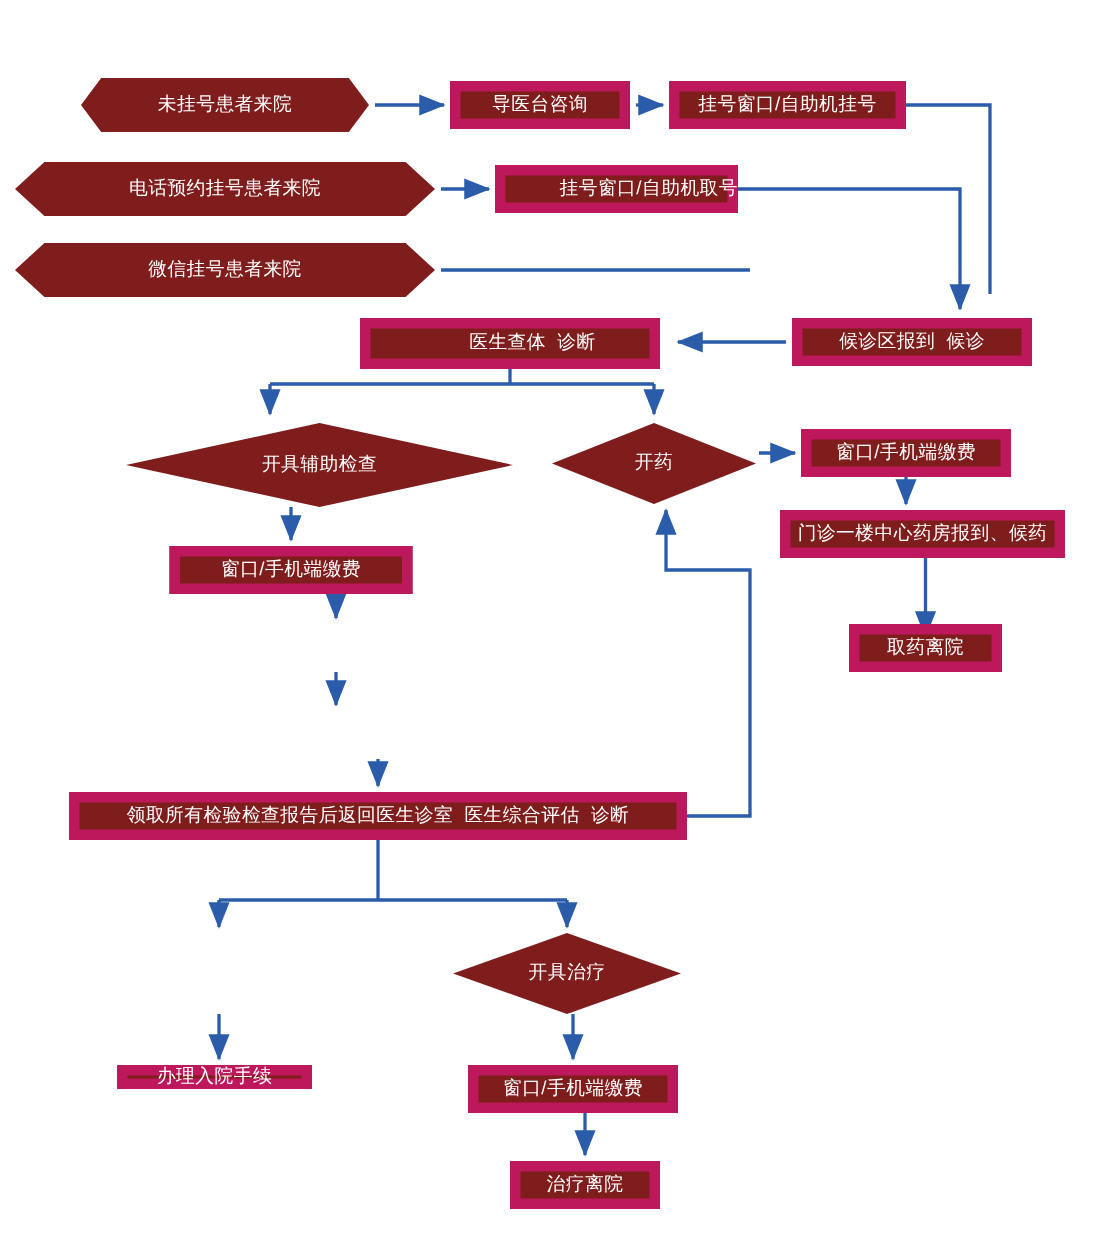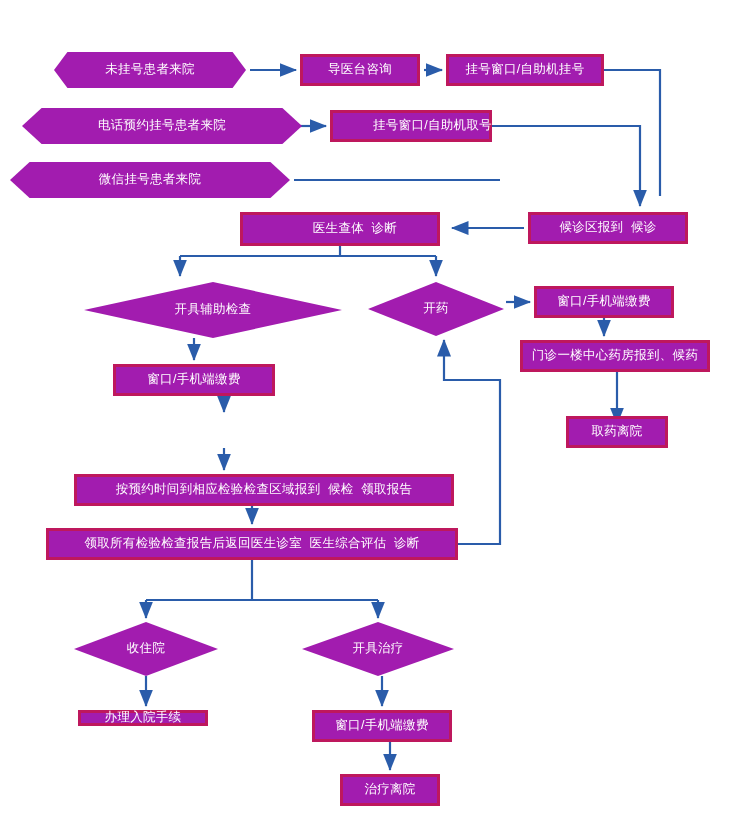--- a/index.html
+++ b/index.html
@@ -30,25 +30,25 @@
     position: absolute;
     box-sizing: border-box;
     display: flex;
     align-items: center;
     justify-content: center;
     text-align: center;
     color: #ffffff;
     font-size: 12.5px;
     line-height: 1.25;
     letter-spacing: 0.3px;
-    background: #a21caf;
+    background: #7f1d1d;
     z-index: 2;
   }
   .node.rect {
-    border: 3px solid #be185d;
+    border: 7px solid #be185d;
   }
   .node.hex {
     clip-path: polygon(7% 0%, 93% 0%, 100% 50%, 93% 100%, 7% 100%, 0% 50%);
   }
   .node.diamond {
     clip-path: polygon(50% 0%, 100% 50%, 50% 100%, 0% 50%);
   }
   .node .label {
     padding: 0 4px;
     white-space: pre;
@@ -117,21 +117,21 @@
 
   <div class="node hex" style="left:54px;top:52px;width:192px;height:36px;">
     <span class="label">未挂号患者来院</span>
   </div>
   <div class="node rect" style="left:300px;top:54px;width:120px;height:32px;">
     <span class="label">导医台咨询</span>
   </div>
   <div class="node rect" style="left:446px;top:54px;width:158px;height:32px;">
     <span class="label">挂号窗口/自助机挂号</span>
   </div>
-  <div class="node hex" style="left:22px;top:108px;width:280px;height:36px;">
+  <div class="node hex" style="left:10px;top:108px;width:280px;height:36px;">
     <span class="label">电话预约挂号患者来院</span>
   </div>
   <div class="node rect" style="left:330px;top:110px;width:162px;height:32px;padding-left:43px;">
     <span class="label">挂号窗口/自助机取号</span>
   </div>
   <div class="node hex" style="left:10px;top:162px;width:280px;height:36px;">
     <span class="label">微信挂号患者来院</span>
   </div>
   <div class="node rect" style="left:528px;top:212px;width:160px;height:32px;">
     <span class="label">候诊区报到  候诊</span>
@@ -150,28 +150,22 @@
   </div>
   <div class="node rect" style="left:113px;top:364px;width:162px;height:32px;">
     <span class="label">窗口/手机端缴费</span>
   </div>
   <div class="node rect" style="left:520px;top:340px;width:190px;height:32px;text-align:right;">
     <span class="label">门诊一楼中心药房报到、候药</span>
   </div>
   <div class="node rect" style="left:566px;top:416px;width:102px;height:32px;">
     <span class="label">取药离院</span>
   </div>
-  <div class="node rect" style="left:74px;top:474px;width:380px;height:32px;">
-    <span class="label">按预约时间到相应检验检查区域报到  候检  领取报告</span>
-  </div>
   <div class="node rect" style="left:46px;top:528px;width:412px;height:32px;">
     <span class="label">领取所有检验检查报告后返回医生诊室  医生综合评估  诊断</span>
-  </div>
-  <div class="node diamond" style="left:74px;top:622px;width:144px;height:54px;">
-    <span class="label">收住院</span>
   </div>
   <div class="node diamond" style="left:302px;top:622px;width:152px;height:54px;">
     <span class="label">开具治疗</span>
   </div>
   <div class="node rect" style="left:78px;top:710px;width:130px;height:16px;">
     <span class="label">办理入院手续</span>
   </div>
   <div class="node rect" style="left:312px;top:710px;width:140px;height:32px;">
     <span class="label">窗口/手机端缴费</span>
   </div>

